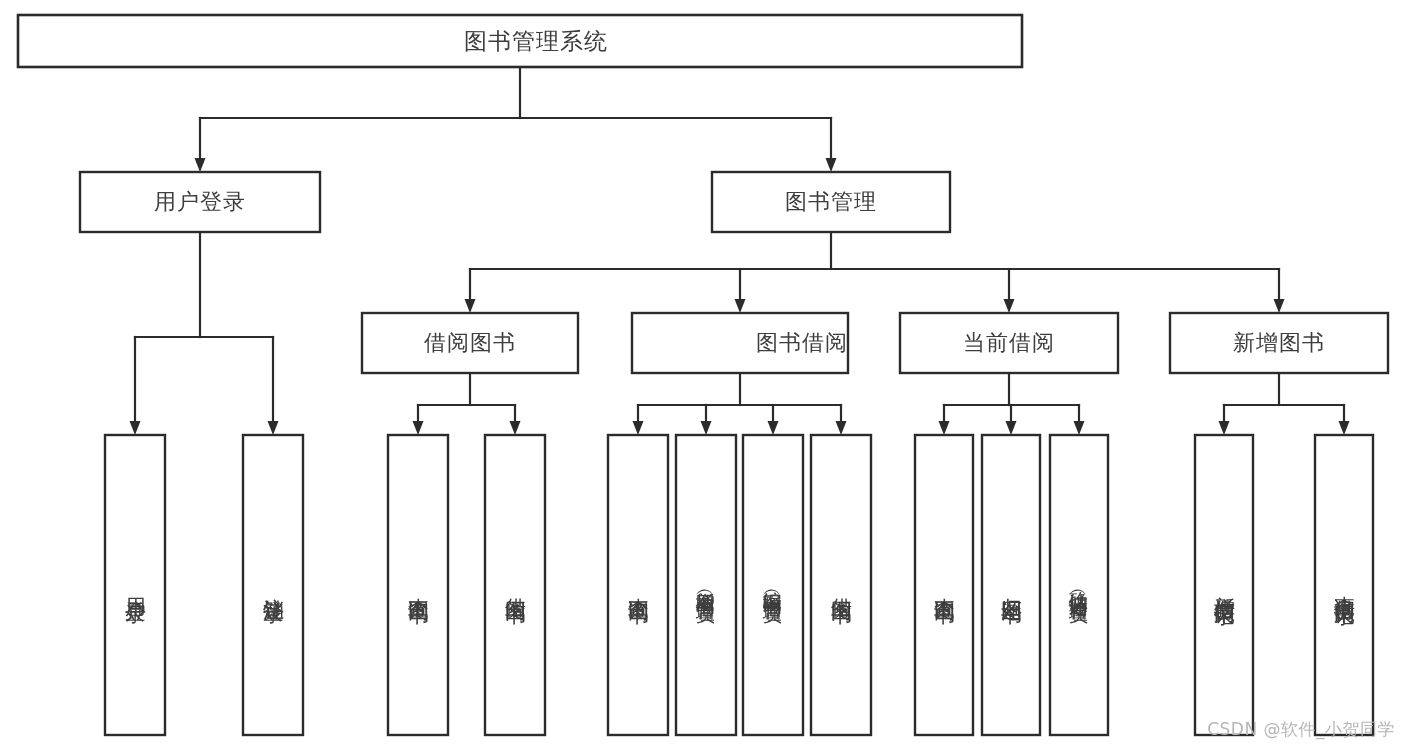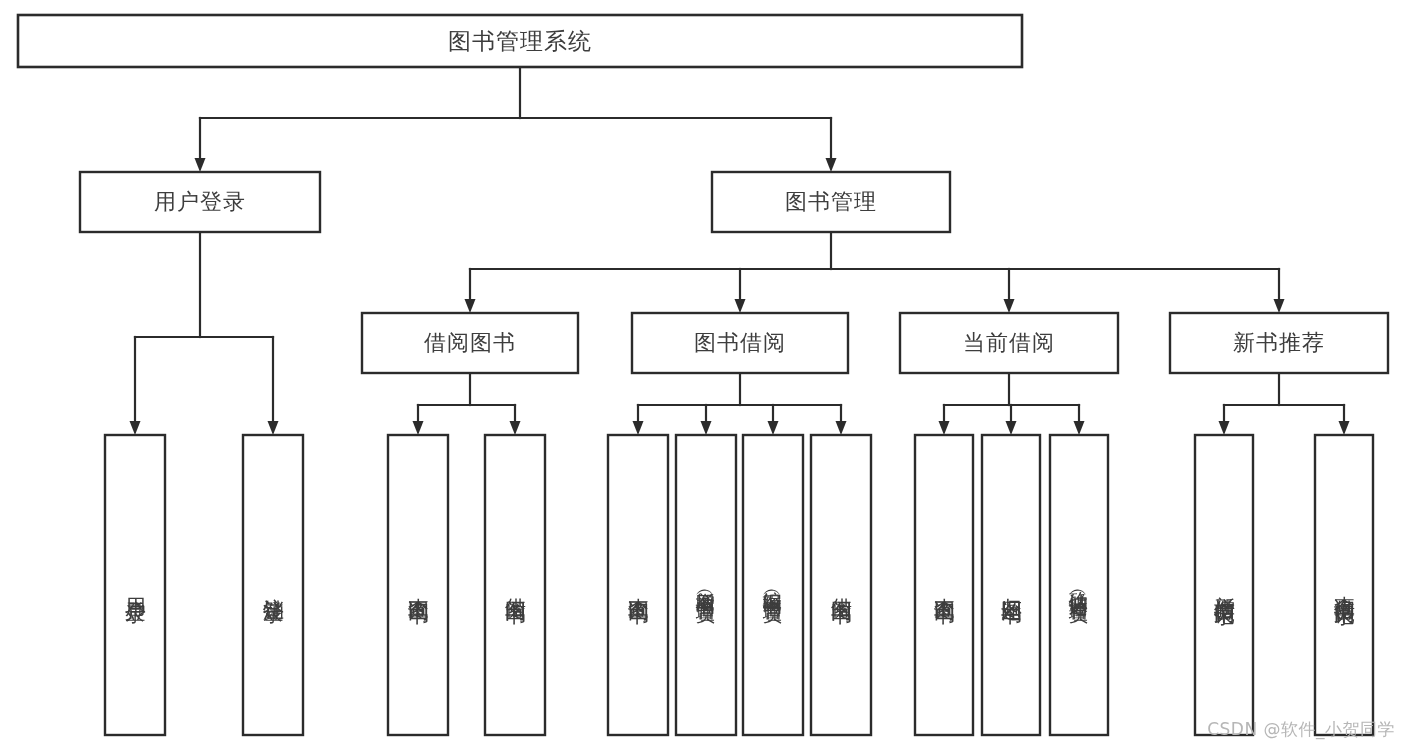--- a/index.html
+++ b/index.html
@@ -166,40 +166,40 @@
         <rect x="811" y="435" width="60" height="300" class="node-box"></rect>
         <rect x="915" y="435" width="58" height="300" class="node-box"></rect>
         <rect x="982" y="435" width="58" height="300" class="node-box"></rect>
         <rect x="1050" y="435" width="58" height="300" class="node-box"></rect>
         <rect x="1195" y="435" width="58" height="300" class="node-box"></rect>
         <rect x="1315" y="435" width="58" height="300" class="node-box"></rect>
       </g>
   </svg>
 
   <div id="labels-layer">
-      <div class="hlabel-wrap" style="left: 18px; top: 15px; width: 1004px; height: 52px;">
+      <div class="hlabel-wrap" style="left: 18px; top: 15px; width: 1004px; height: 52px; padding-left: 16px;">
         <div class="hlabel-text root-text">图书管理系统</div>
       </div>
       <div class="hlabel-wrap" style="left: 80px; top: 172px; width: 240px; height: 60px;">
         <div class="hlabel-text">用户登录</div>
       </div>
       <div class="hlabel-wrap" style="left: 712px; top: 172px; width: 238px; height: 60px; text-align: right;">
         <div class="hlabel-text">图书管理</div>
       </div>
       <div class="hlabel-wrap" style="left: 362px; top: 313px; width: 216px; height: 60px;">
         <div class="hlabel-text">借阅图书</div>
       </div>
-      <div class="hlabel-wrap" style="left: 632px; top: 313px; width: 216px; height: 60px;">
+      <div class="hlabel-wrap" style="left: 632px; top: 313px; width: 216px; height: 60px; justify-content: flex-end;">
         <div class="hlabel-text">图书借阅</div>
       </div>
       <div class="hlabel-wrap" style="left: 900px; top: 313px; width: 218px; height: 60px;">
         <div class="hlabel-text">当前借阅</div>
       </div>
       <div class="hlabel-wrap" style="left: 1170px; top: 313px; width: 218px; height: 60px;">
-        <div class="hlabel-text">新书推荐</div>
+        <div class="hlabel-text">新增图书</div>
       </div>
       <div class="vlabel-wrap" style="left: 105px; top: 435px; width: 60px; height: 300px;">
         <div class="vlabel-text">用户登录</div>
       </div>
       <div class="vlabel-wrap" style="left: 243px; top: 435px; width: 60px; height: 300px;">
         <div class="vlabel-text">注销登录</div>
       </div>
       <div class="vlabel-wrap" style="left: 388px; top: 435px; width: 60px; height: 300px;">
         <div class="vlabel-text">查询图书</div>
       </div>

